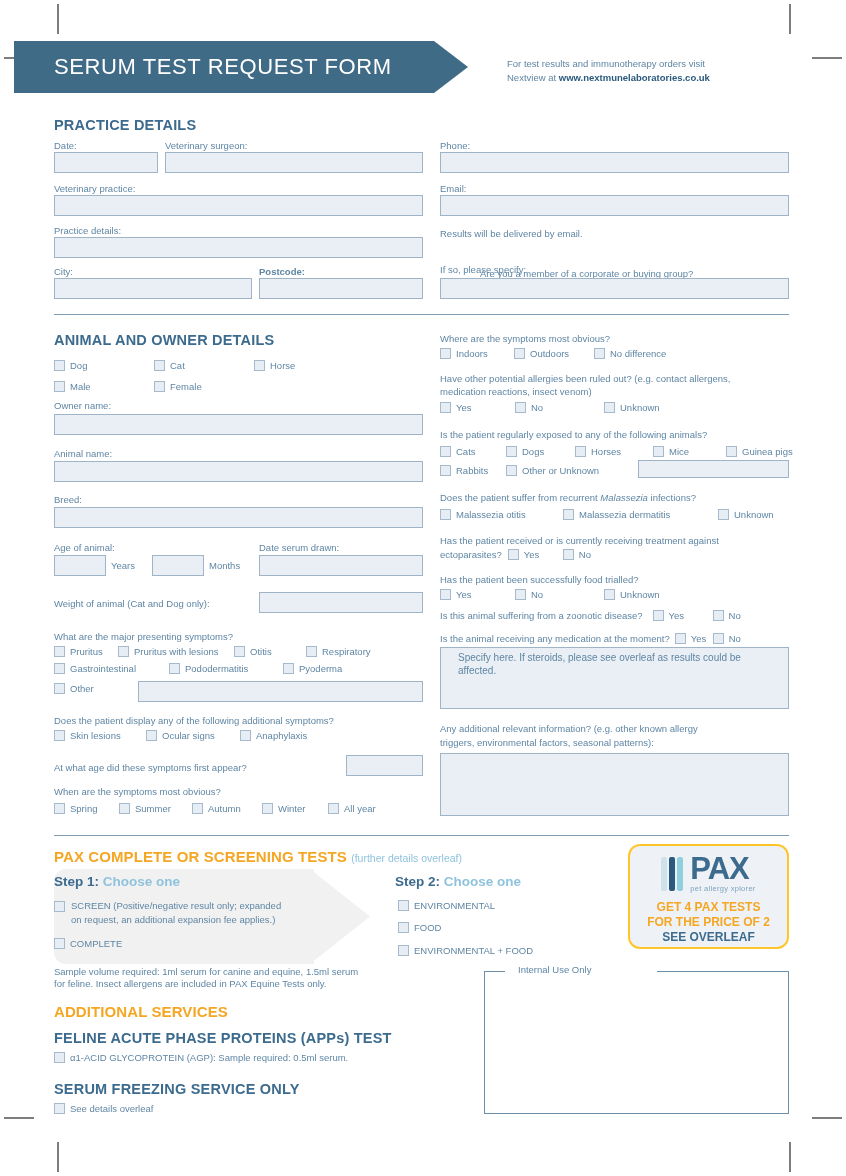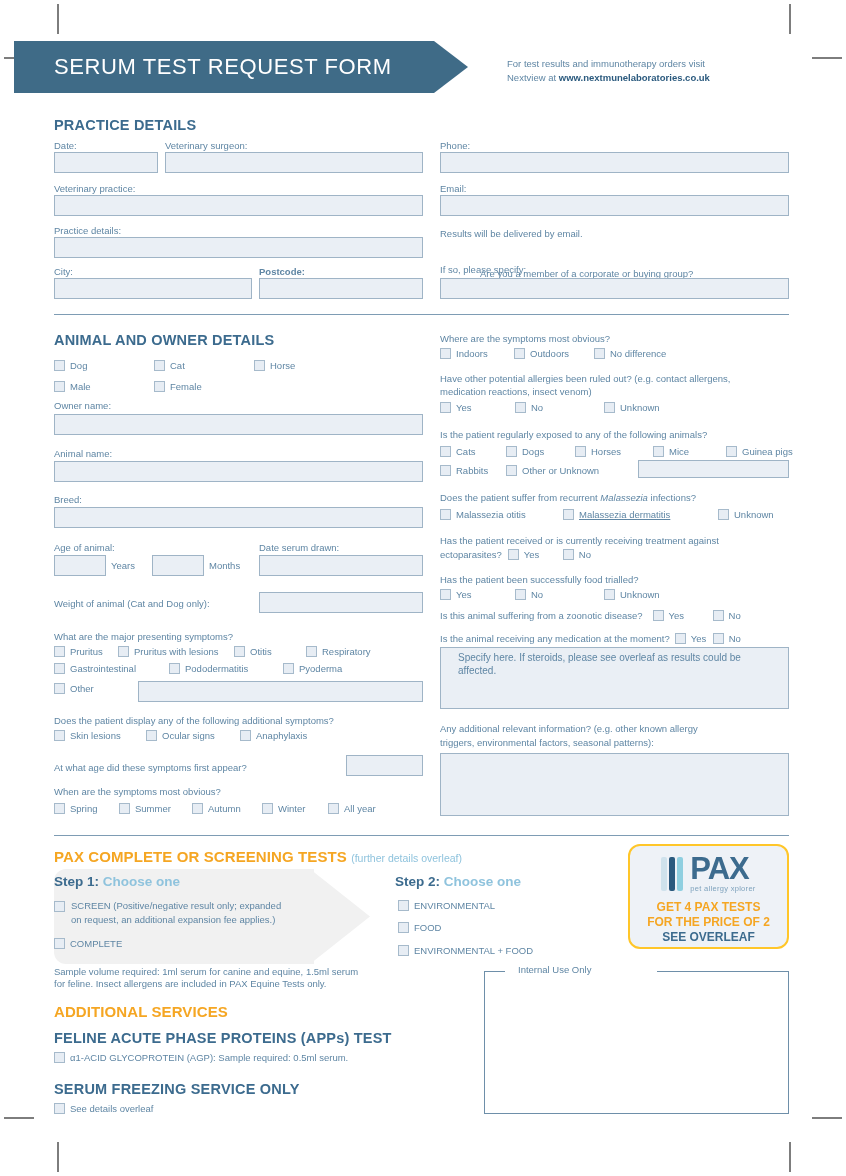--- a/index.html
+++ b/index.html
@@ -353,21 +353,21 @@
       </span>
   </div>
   <div class="ab fld" style="left:638px;top:460px;width:151px;height:18px;"></div>
 
   <div class="ab lbl" style="left:440px;top:491px;"><span>Does the patient suffer from recurrent </span><i>Malassezia</i><span> infections?</span></div>
   <div class="ab row" style="left:440px;top:509px;gap:0;">
     <span class="opt" style="width:123px;">
         <span class="cb"></span>
         <span>Malassezia otitis</span>
       </span>
-    <span class="opt" style="width:155px;text-decoration:underline;">
+    <span class="opt" style="width:155px;">
         <span class="cb"></span>
         <span>Malassezia dermatitis</span>
       </span>
     <span class="opt">
         <span class="cb"></span>
         <span>Unknown</span>
       </span>
   </div>
 
   <div class="ab lbl" style="left:440px;top:534px;">Has the patient received or is currently receiving treatment against</div>

